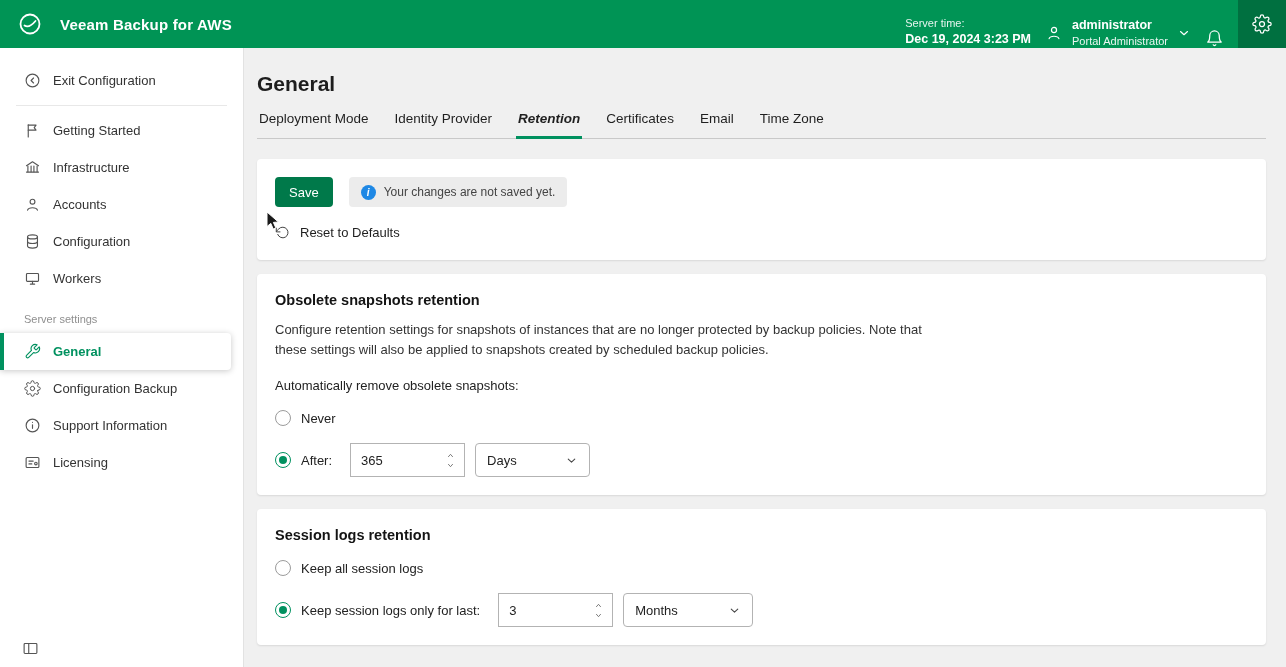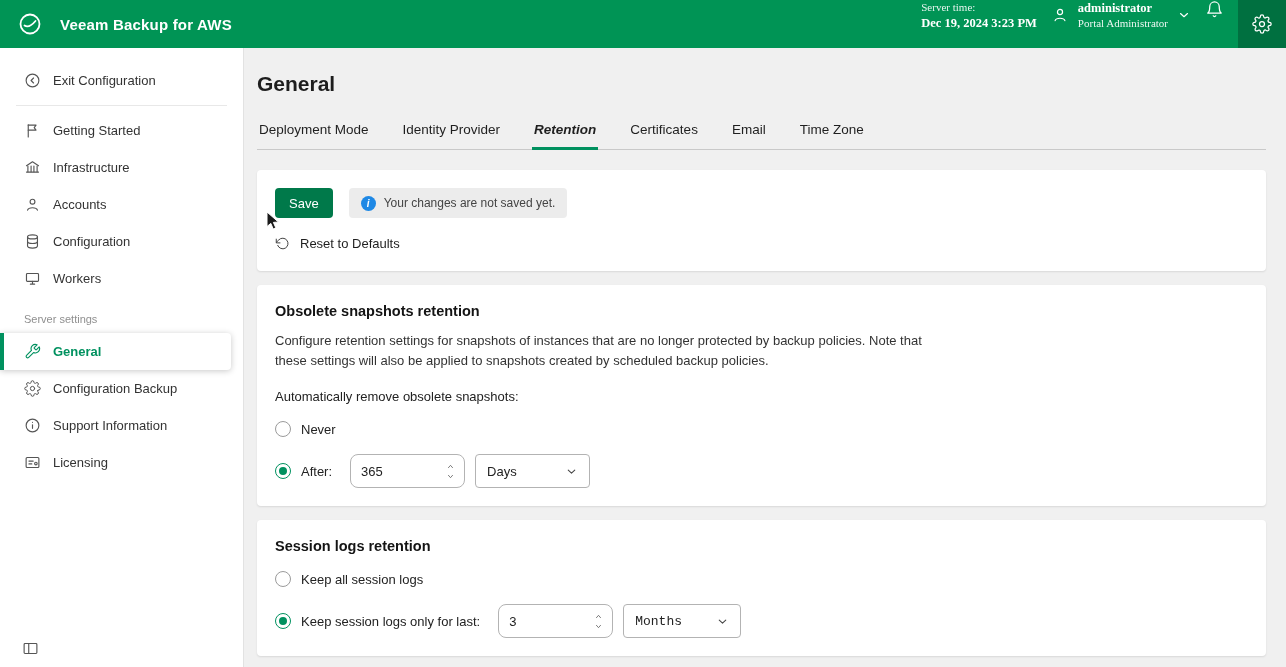--- a/index.html
+++ b/index.html
@@ -10,21 +10,21 @@
     position: relative;
     color: #222;
   }
   svg.ic { display: block; fill: none; stroke: currentColor; stroke-width: 1.6; stroke-linecap: round; stroke-linejoin: round; }
 
   
   .topbar { height: 48px; background: #009455; display: flex; align-items: center; color: #fff; padding-left: 18px; }
   .brand { display: flex; align-items: center; gap: 10px; }
   .logo { width: 24px; height: 24px; }
   .app-title { font-size: 15px; font-weight: bold; letter-spacing: .2px; margin-left: 8px; }
-  .topbar-right { margin-left: auto; display: flex; align-items: flex-start; gap: 14px; height: 100%; font-family: Liberation Serif, serif; }
+  .topbar-right { margin-left: auto; display: flex; align-items: flex-end; gap: 14px; height: 100%; }
   .server-time { line-height: 1.35; }
   .st-label { font-size: 11px; opacity: .9; }
   .st-value { font-size: 12.5px; font-weight: bold; }
   .user-menu { display: flex; align-items: center; gap: 9px; cursor: pointer; }
   .user-text { line-height: 1.3; }
   .user-name { font-size: 12.5px; font-weight: bold; }
   .user-role { font-size: 11px; opacity: .92; }
   .bell-wrap { cursor: pointer; }
   .gear-btn { width: 48px; height: 48px; background: #007040; display: flex; align-items: center; justify-content: center; cursor: pointer; }
 
@@ -45,21 +45,21 @@
     border-radius: 0 4px 4px 0;
     box-shadow: 0 1px 6px rgba(0,0,0,.22);
     background: #fff;
   }
   .side-item.selected .icn { color: #00915f; }
   .collapse-btn { position: absolute; bottom: 10px; left: 22px; color: #555; cursor: pointer; }
 
   
   .content { flex: 1; padding: 24px 20px 0 13px; min-width: 0; }
   .page-title { font-size: 21px; font-weight: bold; color: #1d1d1d; }
-  .tabs { display: flex; gap: 30px; margin-top: 26px; border-bottom: 1px solid #c9c9c9; }
+  .tabs { display: flex; gap: 22px; margin-top: 15px; border-bottom: 1px solid #c9c9c9; }
   .tab { font-size: 13.5px; color: #1f1f1f; padding: 0 2px 12px 2px; cursor: pointer; position: relative; white-space: nowrap; }
   .tab.active { font-weight: bold; font-style: italic; }
   .tab.active::after { content: ''; position: absolute; left: 0; right: 0; bottom: -1px; height: 3px; background: #00915f; }
 
   .card { background: #fff; border-radius: 4px; box-shadow: 0 1px 2px rgba(0,0,0,.10); margin-top: 14px; padding: 18px; }
   .card.toolbar-card { margin-top: 20px; padding-bottom: 20px; }
 
   .toolbar-row { display: flex; align-items: center; }
   .save-btn { background: #00794a; color: #fff; border: none; border-radius: 4px; height: 30px; padding: 0 14px; font-size: 13px; font-family: inherit; cursor: pointer; }
   .notice { background: #ececec; border-radius: 4px; height: 30px; display: flex; align-items: center; gap: 8px; padding: 0 12px; font-size: 12px; color: #444; margin-left: 16px; }
@@ -72,26 +72,26 @@
   .prompt { font-size: 13px; color: #222; margin-top: 18px; }
 
   .radio-row { display: flex; align-items: center; gap: 10px; margin-top: 17px; font-size: 13px; color: #222; }
   .radio { width: 16px; height: 16px; border-radius: 50%; border: 1px solid #9b9b9b; background: #fff; flex: none; cursor: pointer; }
   .radio.checked { border-color: #00915f; position: relative; }
   .radio.checked::after { content: ''; position: absolute; left: 3px; top: 3px; width: 8px; height: 8px; border-radius: 50%; background: #00915f; }
   .radio-label { cursor: pointer; }
 
   .controls { gap: 10px; }
   .controls .radio-label { margin-right: 8px; }
-  .num-input { width: 115px; height: 34px; border: 1px solid #b3b3b3; border-radius: 8px; background: #fff; display: flex; align-items: center; overflow: hidden; }
+  .num-input { width: 115px; height: 34px; border: 1px solid #b3b3b3; border-radius: 0; background: #fff; display: flex; align-items: center; overflow: hidden; }
   .num-input input { border: none; outline: none; width: 74px; padding-left: 10px; font-size: 13px; font-family: inherit; color: #222; background: transparent; }
   .spin { margin-left: auto; display: flex; flex-direction: column; gap: 3px; padding-right: 9px; color: #555; cursor: pointer; }
   .select { width: 115px; height: 34px; border: 1px solid #b3b3b3; border-radius: 4px; background: #fff; display: flex; align-items: center; padding: 0 11px; font-size: 13px; color: #222; cursor: pointer; }
   .select .chev { margin-left: auto; color: #444; display: flex; }
-  .select.wide { width: 118px; font-family: Liberation Mono, monospace; }
+  .select.wide { width: 130px; }
 
   .cursor-pointer { position: absolute; left: 266px; top: 211px; z-index: 50; pointer-events: none; }
 </style>
 </head>
 <body>
 
 <div class="app">
 
   <header class="topbar">
     <div class="brand">

